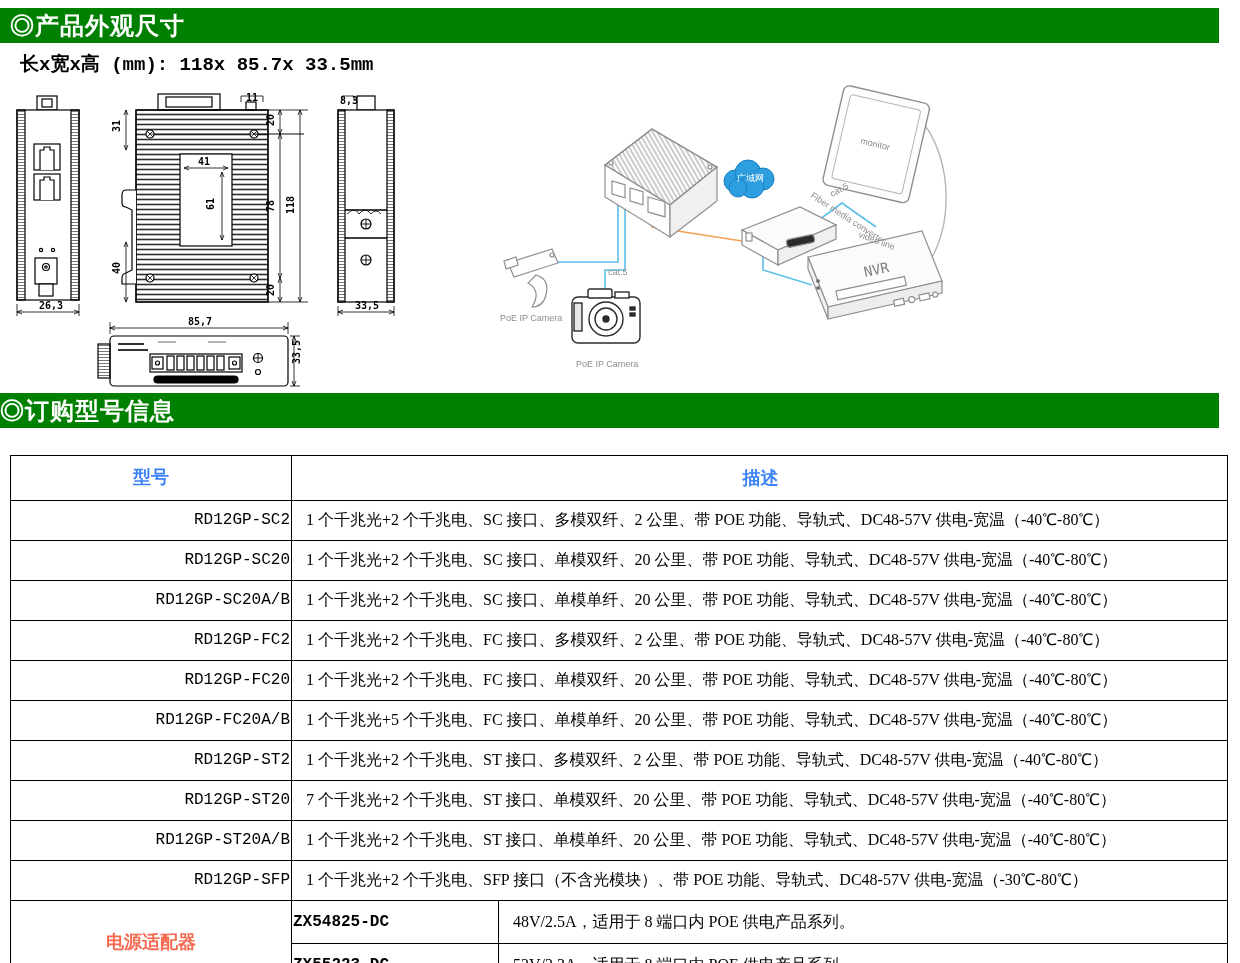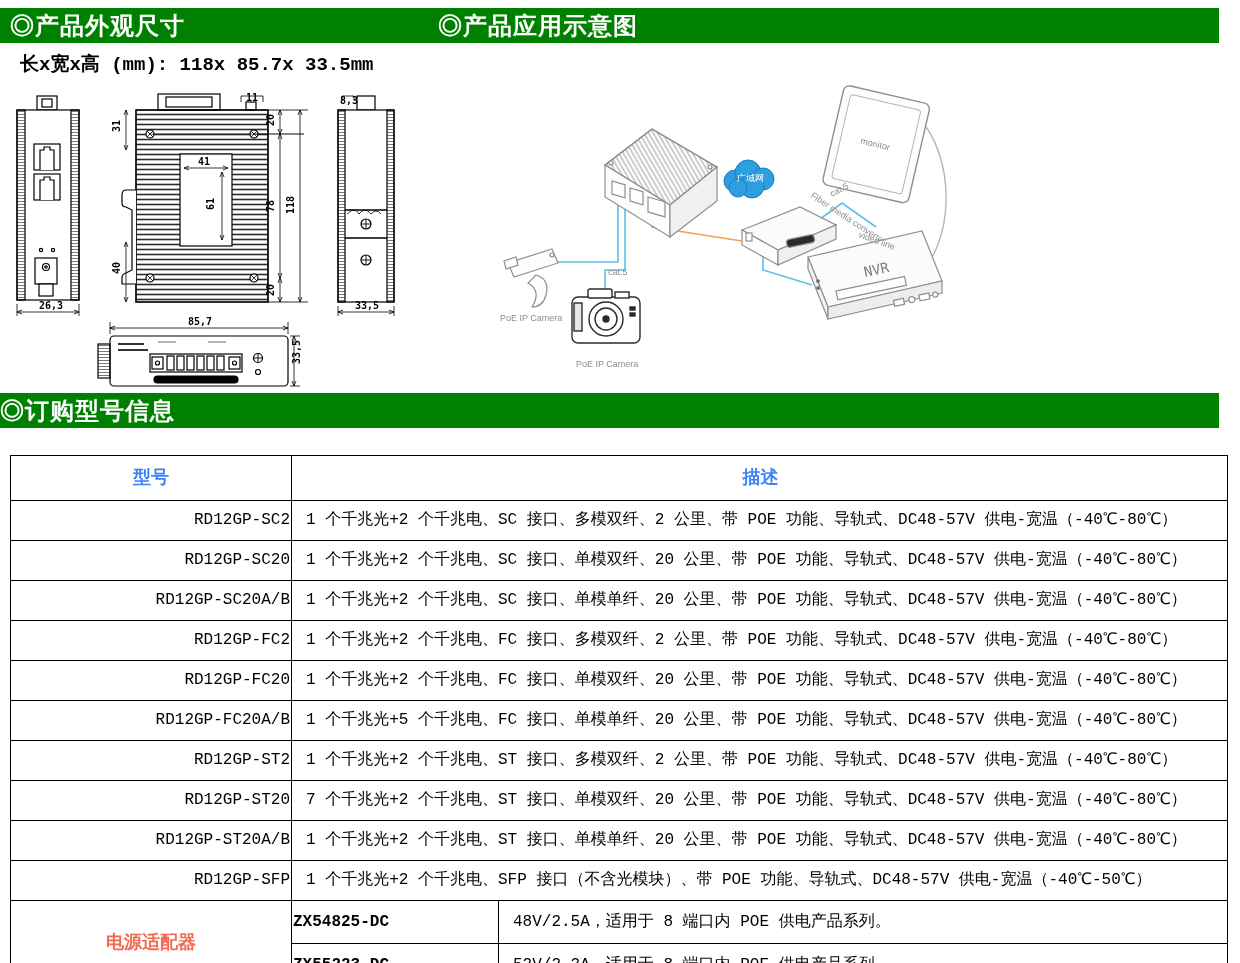--- a/index.html
+++ b/index.html
@@ -10,35 +10,34 @@
             display:flex;align-items:center;}
   .greenbar .h{font-size:24px;font-weight:bold;letter-spacing:1px;white-space:nowrap;
                font-family:"Liberation Sans",sans-serif;}
   #dims-line{top:51px;left:20px;font:bold 19px "Liberation Mono","DejaVu Sans Mono",monospace;color:#000;}
   
   #order-table{top:455px;left:10px;width:1218px;border-collapse:collapse;
                font-family:"Liberation Mono","DejaVu Sans Mono",monospace;color:#000;}
   #order-table td{border:1px solid #000;font-size:16px;line-height:1.15;}
   #order-table td.model{width:278px;text-align:right;font-weight:normal;}
   #order-table td.submodel{width:204px;text-align:left;font-weight:bold;}
-  #order-table td.desc{padding-left:14px;padding-right:12px;text-align:left;}
+  #order-table td.desc{padding-left:14px;padding-right:12px;text-align:left;font-family:Liberation Serif, serif;}
   #order-table tr.hd td{height:42px;font-size:18px;font-weight:bold;text-align:center;color:#3b82f6;}
   #order-table tr.r td{height:37px;}
   #order-table tr.ra td{height:40px;}
   #order-table td.adapter{color:#f4694f;font-weight:bold;font-size:18px;text-align:center;}
   svg text{font-family:"DejaVu Sans Mono","Liberation Mono",monospace;}
   .dimtxt{font-size:10px;font-weight:bold;fill:#000;}
   .applbl{font-size:9px;fill:#8d8d8d;font-family:"Liberation Sans",sans-serif;}
 </style>
 </head>
 <body>
 
-<div class="abs greenbar" style="top:8px;gap:40px;">
+<div class="abs greenbar" style="top:8px;">
   <span class="h" style="margin-left:10px;">◎产品外观尺寸</span>
-  <span class="h" style="margin-left:213px;">◎产品应用示意图</span>
 </div>
 
 <div class="abs" id="dims-line">长x宽x高 (mm): 118x 85.7x 33.5mm</div>
 
 <svg class="abs" style="top:92px;left:8px;" width="470" height="300" viewBox="0 0 470 300">
   <defs>
     <pattern id="fins" width="6" height="5" patternUnits="userSpaceOnUse">
       <path d="M0,2.5 H6" stroke="#2b2b2b" stroke-width="1.6" fill="none"></path>
     </pattern>
     <pattern id="knurl" width="6" height="3" patternUnits="userSpaceOnUse">
@@ -331,21 +330,21 @@
   <tr class="r">
     <td class="model">RD12GP-ST20</td>
     <td class="desc" colspan="2">7 个千兆光+2 个千兆电、ST 接口、单模双纤、20 公里、带 POE 功能、导轨式、DC48-57V 供电-宽温（-40℃-80℃）</td>
   </tr>
   <tr class="r">
     <td class="model">RD12GP-ST20A/B</td>
     <td class="desc" colspan="2">1 个千兆光+2 个千兆电、ST 接口、单模单纤、20 公里、带 POE 功能、导轨式、DC48-57V 供电-宽温（-40℃-80℃）</td>
   </tr>
   <tr class="r">
     <td class="model">RD12GP-SFP</td>
-    <td class="desc" colspan="2">1 个千兆光+2 个千兆电、SFP 接口（不含光模块）、带 POE 功能、导轨式、DC48-57V 供电-宽温（-40℃-50℃）</td>
+    <td class="desc" colspan="2">1 个千兆光+2 个千兆电、SFP 接口（不含光模块）、带 POE 功能、导轨式、DC48-57V 供电-宽温（-30℃-80℃）</td>
   </tr>
   <tr class="ra">
     <td class="model adapter" rowspan="2">电源适配器</td>
     <td class="submodel">ZX54825-DC</td>
     <td class="desc">48V/2.5A，适用于 8 端口内 POE 供电产品系列。</td>
   </tr>
   <tr class="ra">
     <td class="submodel">ZX55223-DC</td>
     <td class="desc">52V/2.3A，适用于 8 端口内 POE 供电产品系列。</td>
   </tr>

